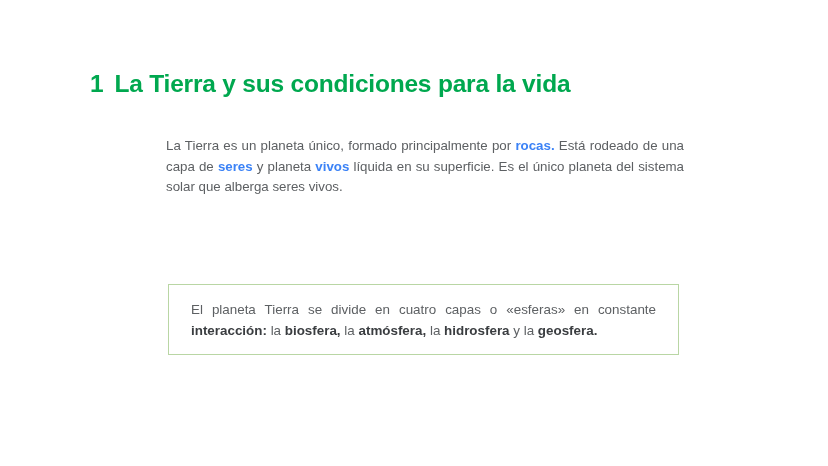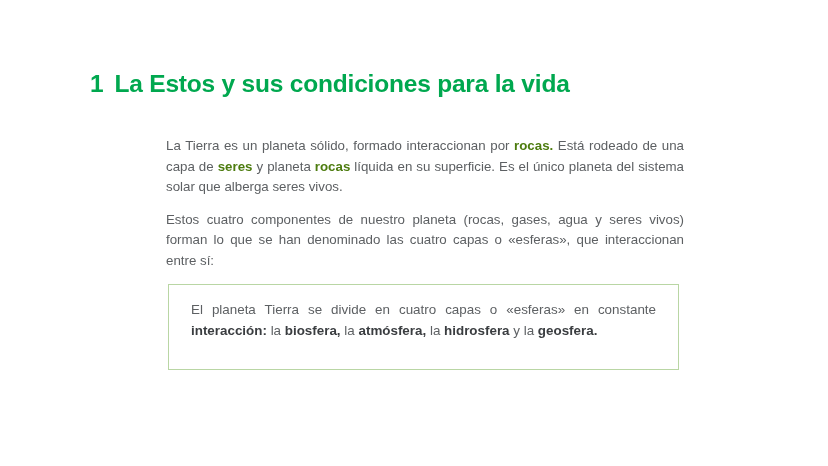--- a/index.html
+++ b/index.html
@@ -45,57 +45,56 @@
     line-height: 20.5px;
   }
   .doc-block p {
     margin: 0 0 12px 0;
     text-align: justify;
   }
   .doc-block p:last-of-type {
     margin-bottom: 0;
   }
   .doc-block b {
-    color: #4d7c0f;
+    color: #3b82f6;
     font-weight: bold;
   }
   .callout {
     position: absolute;
     left: 168px;
     top: 284px;
     width: 511px;
     box-sizing: border-box;
     border: 1px solid #b9d6a4;
     background: #ffffff;
-    padding: 14px 22px 28px 22px;
+    padding: 14px 22px 13px 22px;
   }
   .callout p {
     margin: 0;
     color: #5d6063;
     font-size: 13.4px;
     line-height: 21px;
     text-align: justify;
   }
   .callout b {
     color: #3a3d40;
     font-weight: bold;
   }
 </style>
 </head>
 <body>
 
 <div class="page">
 
   <div class="title">
     <span class="num">1</span>
-    <span>La Estos y sus condiciones para la vida</span>
+    <span>La Tierra y sus condiciones para la vida</span>
   </div>
 
   <div class="doc-block">
-    <p><span>La Tierra es un planeta sólido, formado interaccionan por </span><b>rocas.</b><span> Está rodeado de una capa de </span><b>seres</b><span> y planeta </span><b>rocas</b><span> líquida en su superficie. Es el único planeta del sistema solar que alberga seres vivos.</span></p>
-    <p>Estos cuatro componentes de nuestro planeta (rocas, gases, agua y seres vivos) forman lo que se han denominado las cuatro capas o «esferas», que interaccionan entre sí:</p>
+    <p><span>La Tierra es un planeta único, formado principalmente por </span><b>rocas.</b><span> Está rodeado de una capa de </span><b>seres</b><span> y planeta </span><b>vivos</b><span> líquida en su superficie. Es el único planeta del sistema solar que alberga seres vivos.</span></p>
   </div>
 
   <div class="callout">
     <p><span>El planeta Tierra se divide en cuatro capas o «esferas» en constante </span><b>interacción:</b><span> la </span><b>biosfera,</b><span> la </span><b>atmósfera,</b><span> la </span><b>hidrosfera</b><span> y la </span><b>geosfera.</b></p>
   </div>
 
 </div>
 
 </body></html>

